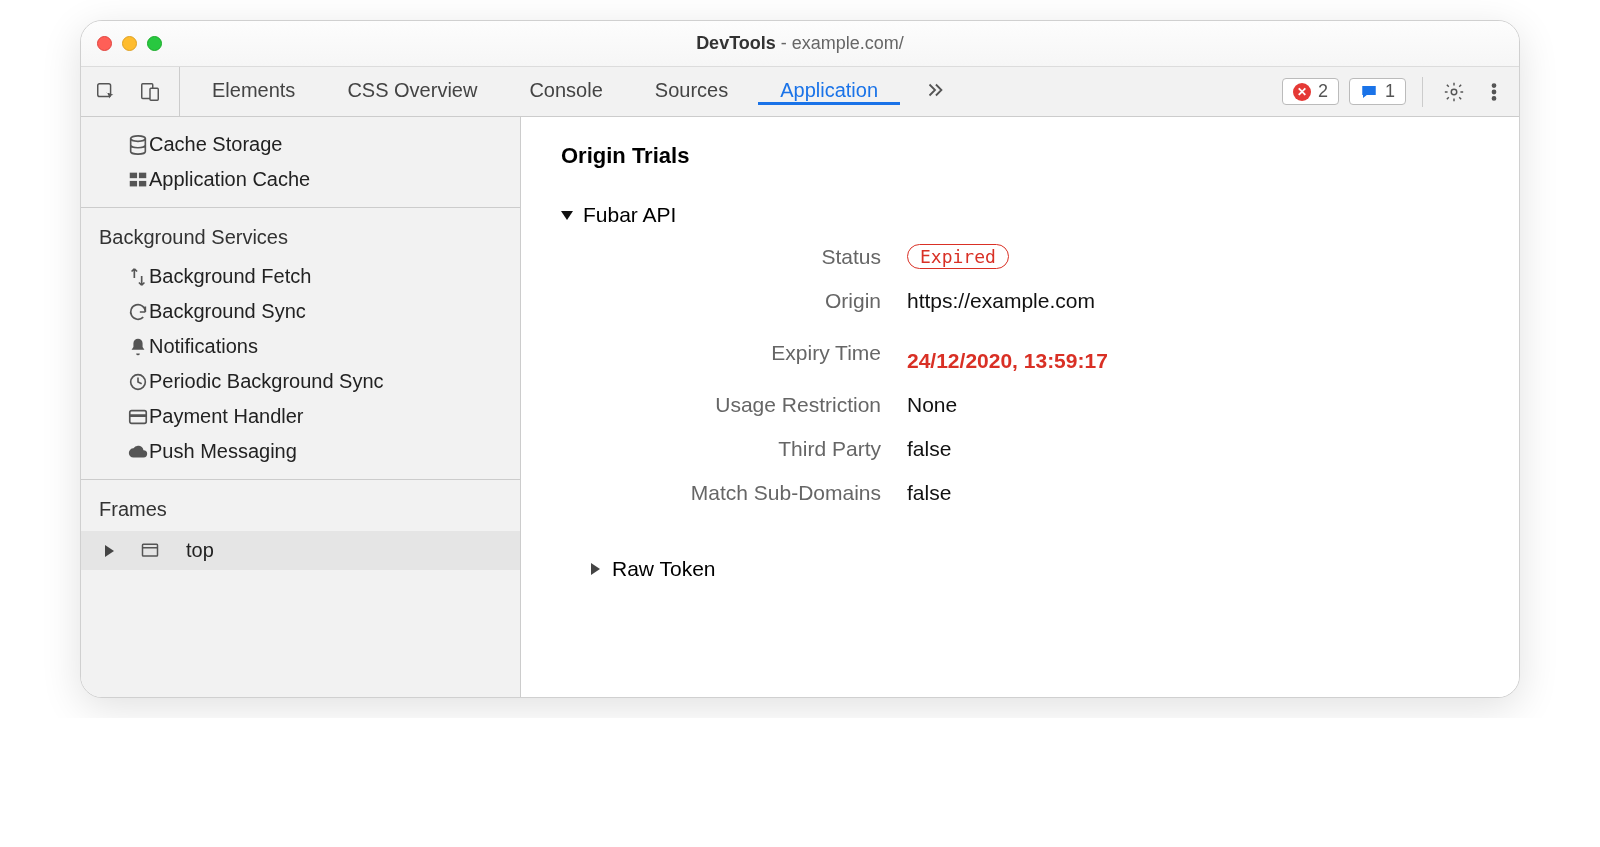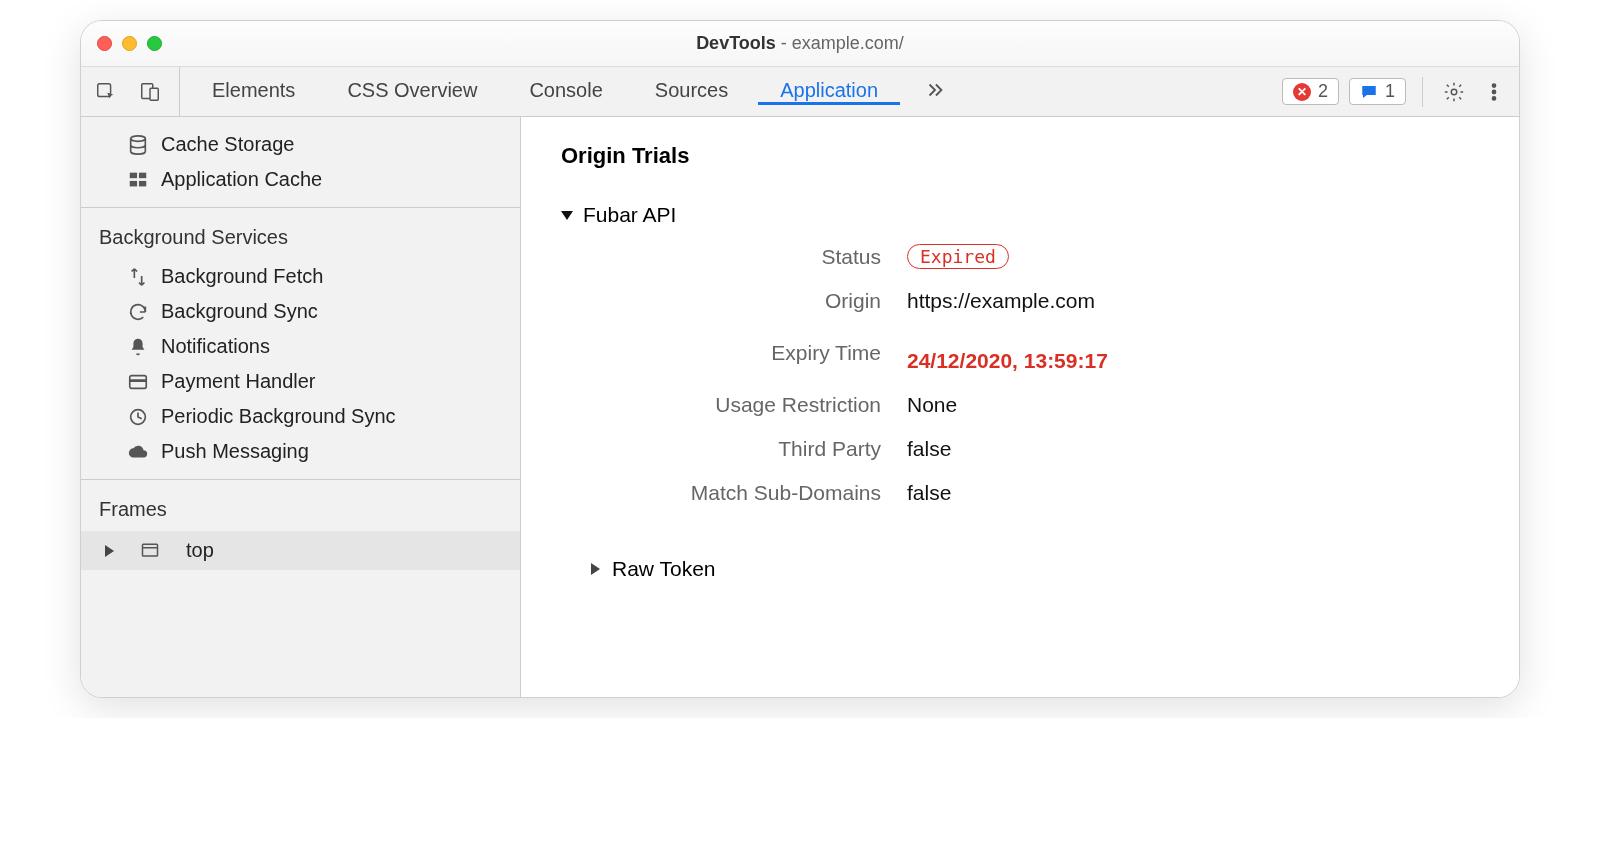--- a/index.html
+++ b/index.html
@@ -68,21 +68,21 @@
   .divider-v { width: 1px; height: 30px; background: #ccc; margin: 0 6px; }
   .icon-btn svg { width: 22px; height: 22px; stroke: #555; fill: none; stroke-width: 1.6; }
   .icon-btn { display: inline-flex; align-items: center; justify-content: center; cursor: pointer; padding: 4px; }
 
   
   .body { display: flex; height: 580px; }
   .sidebar {
     width: 440px; background: #f2f2f2; border-right: 1px solid #ccc;
     overflow-y: auto; padding-top: 10px; font-size: 20px; color: #222;
   }
-  .side-item { display: flex; align-items: center; gap: 12px; padding: 6px 10px 6px 46px; cursor: pointer; }
+  .side-item { display: flex; align-items: center; padding: 6px 10px 6px 46px; cursor: pointer; }
   .side-item.level2 { padding-left: 46px; }
   .side-item .icon { width: 22px; height: 22px; flex-shrink: 0; color: #555; }
   .side-section-divider { border-top: 1px solid #ccc; margin: 10px 0; }
   .side-heading { padding: 8px 18px 10px 18px; font-size: 20px; color: #333; }
   .frames-row { display: flex; align-items: center; gap: 26px; padding: 8px 10px 8px 24px; background: #e5e5e5; cursor: pointer; }
   .tri { display: inline-block; width: 0; height: 0; }
   .tri.right { border-top: 6px solid transparent; border-bottom: 6px solid transparent; border-left: 9px solid #444; }
   .tri.down { border-left: 6px solid transparent; border-right: 6px solid transparent; border-top: 9px solid #111; }
 
   .content { flex: 1; padding: 26px 40px; background: #fff; overflow-y: auto; }
@@ -215,31 +215,31 @@
         <span>Background Sync</span>
       </div>
       <div class="side-item level2">
         <svg class="icon" viewBox="0 0 24 24">
             <path d="M12 3a5 5 0 015 5v4l2 3H5l2-3V8a5 5 0 015-5zM10 19a2 2 0 004 0" fill="#555"></path>
           </svg>
         <span>Notifications</span>
       </div>
       <div class="side-item level2">
         <svg class="icon" viewBox="0 0 24 24">
+            <circle cx="12" cy="12" r="8" fill="none" stroke="#555" stroke-width="1.8"></circle>
+            <path d="M12 7v5l4 2" stroke="#555" stroke-width="1.8" fill="none"></path>
+          </svg>
+        <span>Periodic Background Sync</span>
+      </div>
+      <div class="side-item level2">
+        <svg class="icon" viewBox="0 0 24 24">
             <rect x="3" y="5" width="18" height="14" rx="2" fill="none" stroke="#555" stroke-width="1.8"></rect>
             <rect x="3" y="9" width="18" height="3" fill="#555"></rect>
           </svg>
         <span>Payment Handler</span>
-      </div>
-      <div class="side-item level2">
-        <svg class="icon" viewBox="0 0 24 24">
-            <circle cx="12" cy="12" r="8" fill="none" stroke="#555" stroke-width="1.8"></circle>
-            <path d="M12 7v5l4 2" stroke="#555" stroke-width="1.8" fill="none"></path>
-          </svg>
-        <span>Periodic Background Sync</span>
       </div>
       <div class="side-item level2">
         <svg class="icon" viewBox="0 0 24 24">
             <path d="M7 18a5 5 0 010-10 6 6 0 0111 2 4 4 0 010 8H7z" fill="#555"></path>
           </svg>
         <span>Push Messaging</span>
       </div>
 
       <div class="side-section-divider"></div>
       <div class="side-heading">Frames</div>

